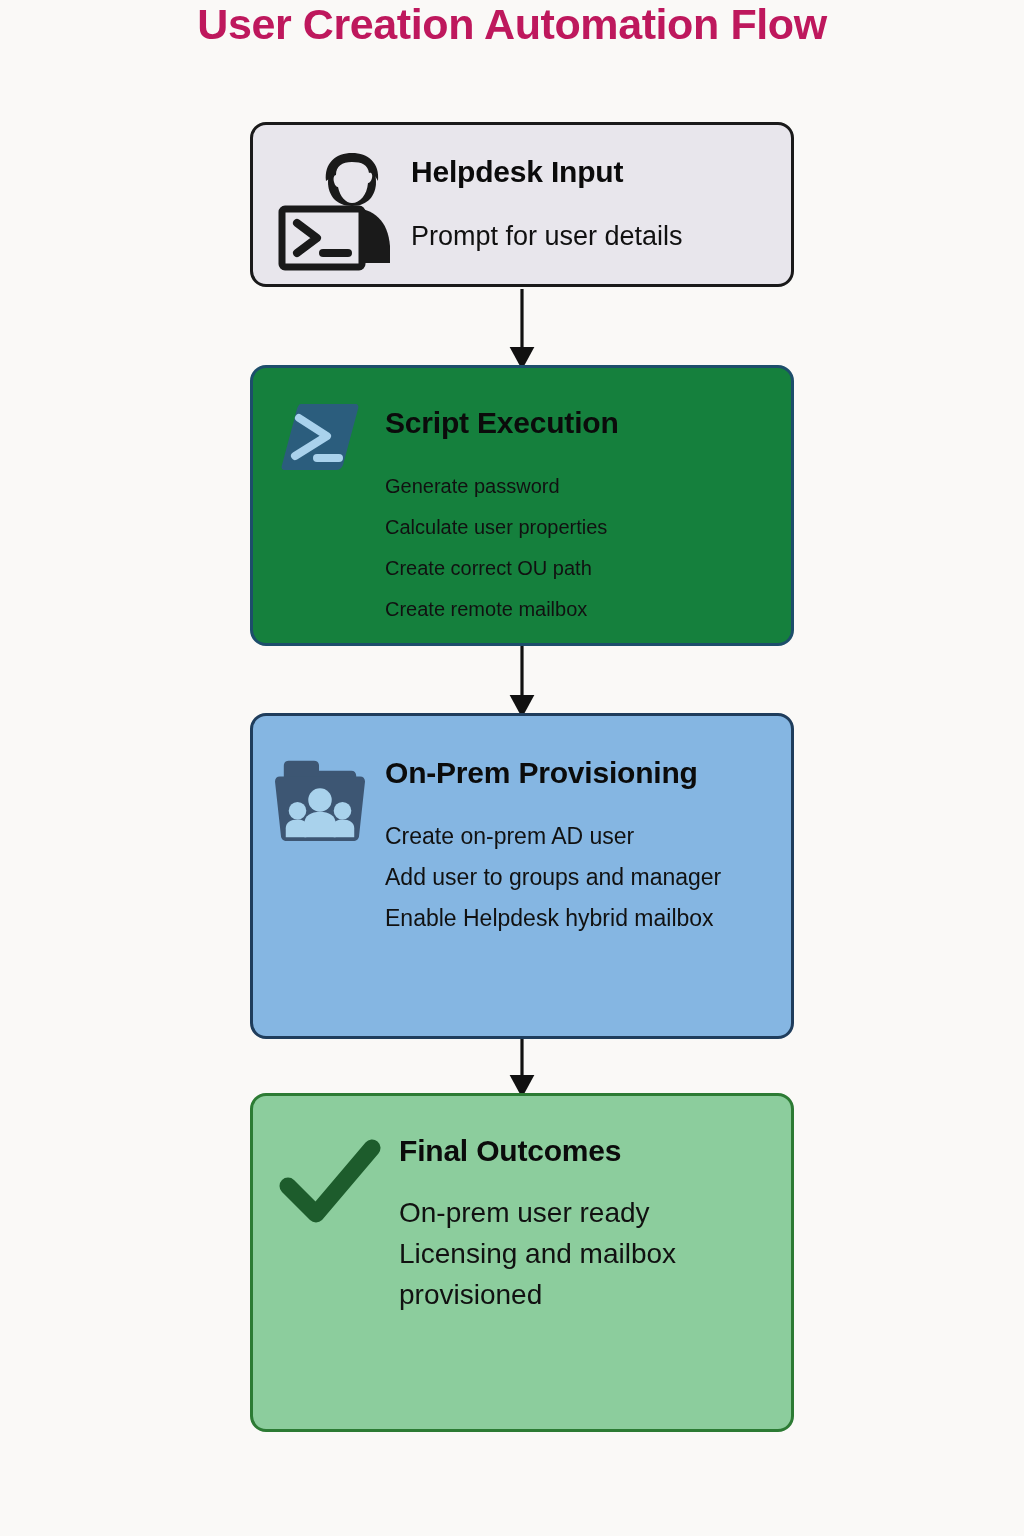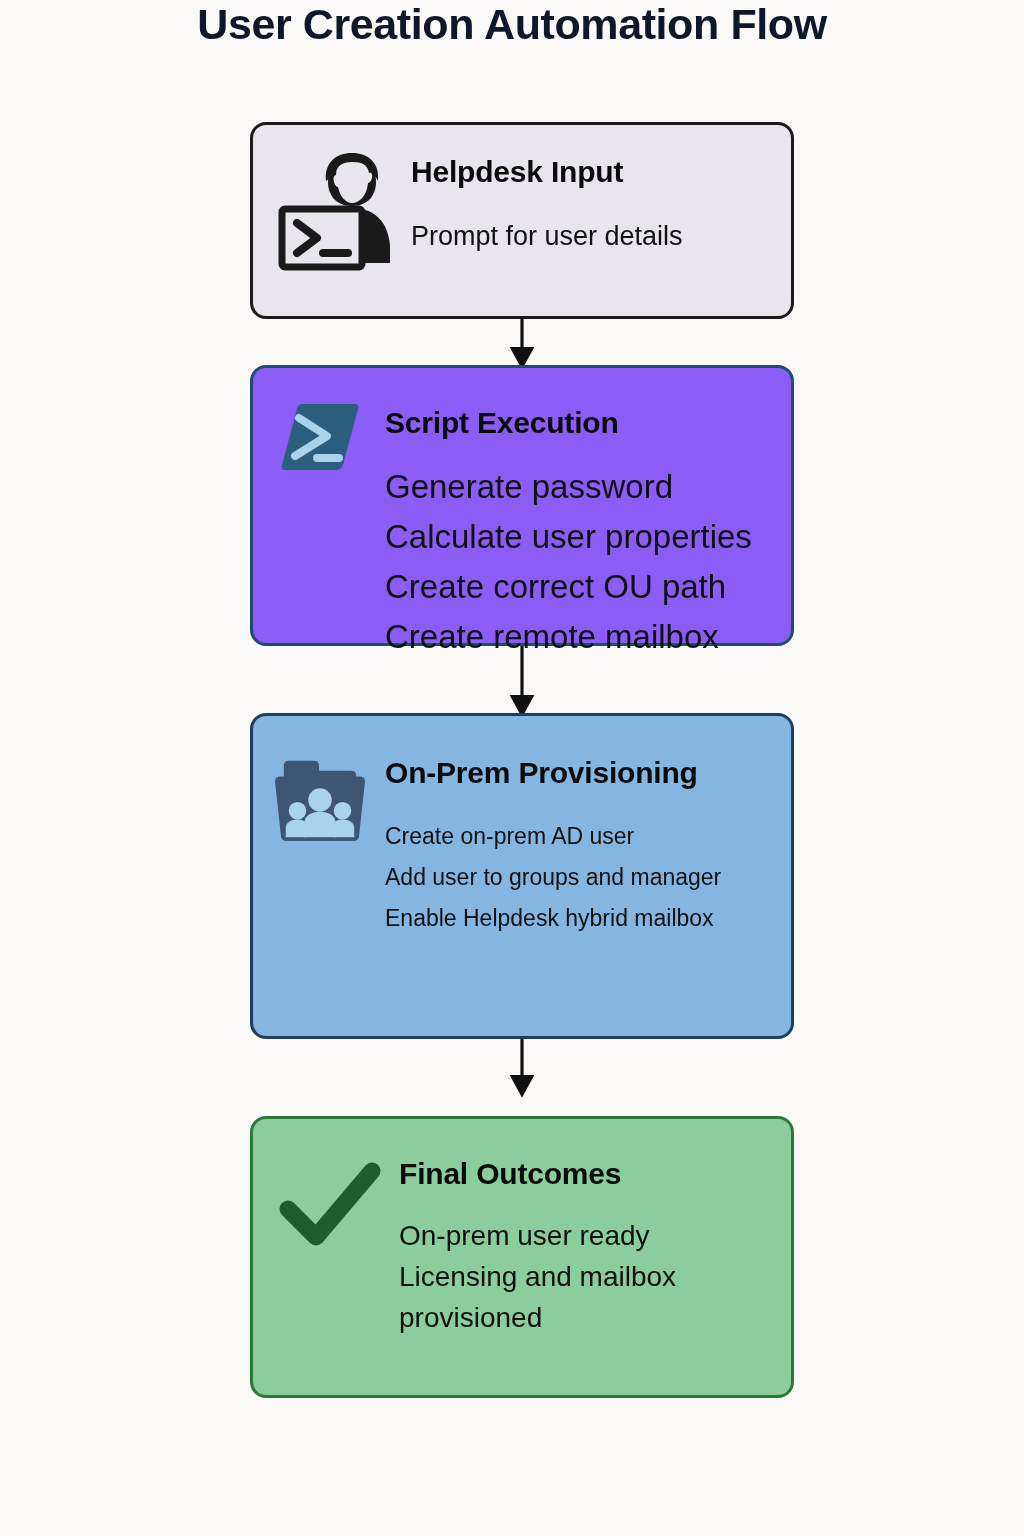--- a/index.html
+++ b/index.html
@@ -25,21 +25,21 @@
   
   .chart-title {
     position: absolute;
     left: 0;
     top: 0;
     width: 1024px;
     text-align: center;
     font-size: 43px;
     font-weight: bold;
     letter-spacing: -0.4px;
-    color: #0f172a;
+    color: #be185d;
     line-height: 48px;
     padding-top: 0px;
     white-space: nowrap;
   }
 
   
   .node {
     position: absolute;
     box-sizing: border-box;
     border-radius: 16px;
@@ -76,44 +76,44 @@
 
   .node-line {
     white-space: normal;
   }
 
   
   #node-helpdesk {
     left: 250px;
     top: 122px;
     width: 544px;
-    height: 197px;
+    height: 165px;
     background: #e8e6ec;
     border: 3px solid #1a1a1a;
     padding: 10px 18px 10px 22px;
   }
   #node-helpdesk .node-icon { width: 128px; padding-top: 16px; }
   #node-helpdesk .node-text { padding-left: 8px; padding-top: 20px; }
   #node-helpdesk .node-title { font-size: 30px; line-height: 34px; }
   #node-helpdesk .node-lines { font-size: 27px; line-height: 38px; padding-top: 28px; }
 
   
   #node-script {
     left: 250px;
     top: 365px;
     width: 544px;
     height: 281px;
-    background: #8b5cf6;
+    background: #15803d;
     border: 3px solid #1d4e6b;
     padding: 10px 14px 10px 22px;
   }
   #node-script .node-icon { width: 90px; padding-top: 24px; }
   #node-script .node-text { padding-left: 20px; padding-top: 28px; }
   #node-script .node-title { font-size: 30px; line-height: 34px; }
-  #node-script .node-lines { font-size: 33px; line-height: 41px; padding-top: 26px; gap: 9px; }
+  #node-script .node-lines { font-size: 20px; line-height: 41px; padding-top: 26px; }
 
   
   #node-onprem {
     left: 250px;
     top: 713px;
     width: 544px;
     height: 326px;
     background: #85b6e2;
     border: 3px solid #1f3d5c;
     padding: 10px 10px 10px 22px;
@@ -121,25 +121,24 @@
   #node-onprem .node-icon { width: 90px; padding-top: 28px; }
   #node-onprem .node-text { padding-left: 20px; padding-top: 30px; }
   #node-onprem .node-title { font-size: 30px; line-height: 34px; }
   #node-onprem .node-lines { font-size: 23px; line-height: 41px; padding-top: 26px; width: 352px; }
 
   
   #node-final {
     left: 250px;
     top: 1093px;
     width: 544px;
-    height: 282px;
+    height: 339px;
     background: #8ccd9d;
     border: 3px solid #2c7b34;
     padding: 10px 10px 10px 22px;
-    margin-top: 23px;
   }
   #node-final .node-icon { width: 110px; padding-top: 32px; }
   #node-final .node-text { padding-left: 14px; padding-top: 28px; }
   #node-final .node-title { font-size: 30px; line-height: 34px; }
   #node-final .node-lines { font-size: 28px; line-height: 41px; padding-top: 24px; width: 330px; }
 
   
   .connector {
     position: absolute;
     left: 0;

